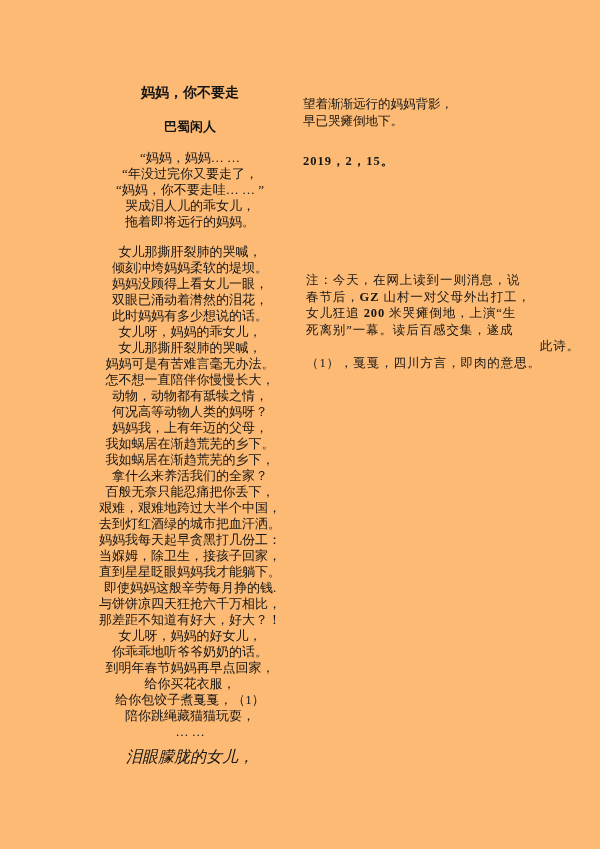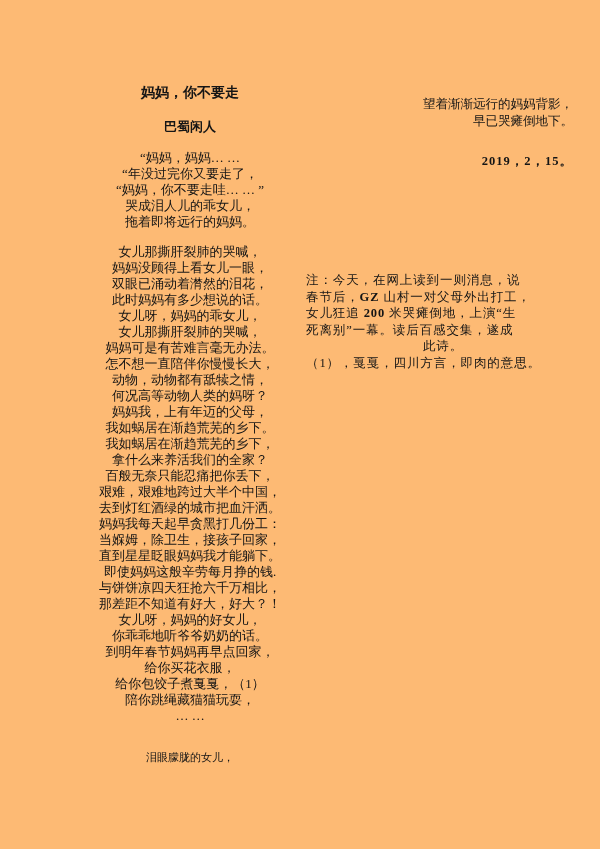--- a/index.html
+++ b/index.html
@@ -31,47 +31,48 @@
     top: 119px;
     font-weight: bold;
     font-size: 13px;
     line-height: 16px;
   }
   .stanza { font-size: 13px; line-height: 16px; }
   .stanza-1 { top: 150px; }
   .stanza-2 { top: 244px; }
   .closing-line {
     top: 749px;
-    font-size: 11px;
+    font-size: 16px;
     line-height: 16px;
+    font-style: italic;
   }
   .poem-line { white-space: nowrap; }
   
-  .right-col { left: 303px; width: 270px; text-align: right; }
+  .right-col { left: 303px; width: 270px; text-align: left; }
   .farewell {
     top: 96px;
     font-size: 12.5px;
     line-height: 16.5px;
   }
   .date-line {
     top: 153px;
     font-weight: bold;
     font-size: 12.5px;
     letter-spacing: 1px;
   }
   .note-block {
     left: 306px;
     top: 272px;
     width: 274px;
     text-align: left;
     font-size: 12.5px;
     line-height: 16.5px;
   }
   .note-line { letter-spacing: 0.9px; white-space: nowrap; }
-  .note-line.center { text-align: center; letter-spacing: 0.9px; }
+  .note-line.center { text-align: right; letter-spacing: 0.9px; }
   .b { font-weight: bold; font-family: Liberation Serif, serif; }
 </style>
 </head>
 <body>
 
 <div class="page">
 
   <div class="abs left-col doc-title">妈妈，你不要走</div>
 
   <div class="abs left-col doc-author">巴蜀闲人</div>
@@ -79,20 +80,21 @@
   <div class="abs left-col stanza stanza-1">
       <div class="poem-line">“妈妈，妈妈… …</div>
       <div class="poem-line">“年没过完你又要走了，</div>
       <div class="poem-line">“妈妈，你不要走哇… … ”</div>
       <div class="poem-line">哭成泪人儿的乖女儿，</div>
       <div class="poem-line">拖着即将远行的妈妈。</div>
     </div>
 
   <div class="abs left-col stanza stanza-2">
       <div class="poem-line">女儿那撕肝裂肺的哭喊，</div>
+      <div class="poem-line">倾刻冲垮妈妈柔软的堤坝。</div>
       <div class="poem-line">妈妈没顾得上看女儿一眼，</div>
       <div class="poem-line">双眼已涌动着潸然的泪花，</div>
       <div class="poem-line">此时妈妈有多少想说的话。</div>
       <div class="poem-line">女儿呀，妈妈的乖女儿，</div>
       <div class="poem-line">女儿那撕肝裂肺的哭喊，</div>
       <div class="poem-line">妈妈可是有苦难言毫无办法。</div>
       <div class="poem-line">怎不想一直陪伴你慢慢长大，</div>
       <div class="poem-line">动物，动物都有舐犊之情，</div>
       <div class="poem-line">何况高等动物人类的妈呀？</div>
       <div class="poem-line">妈妈我，上有年迈的父母，</div>

